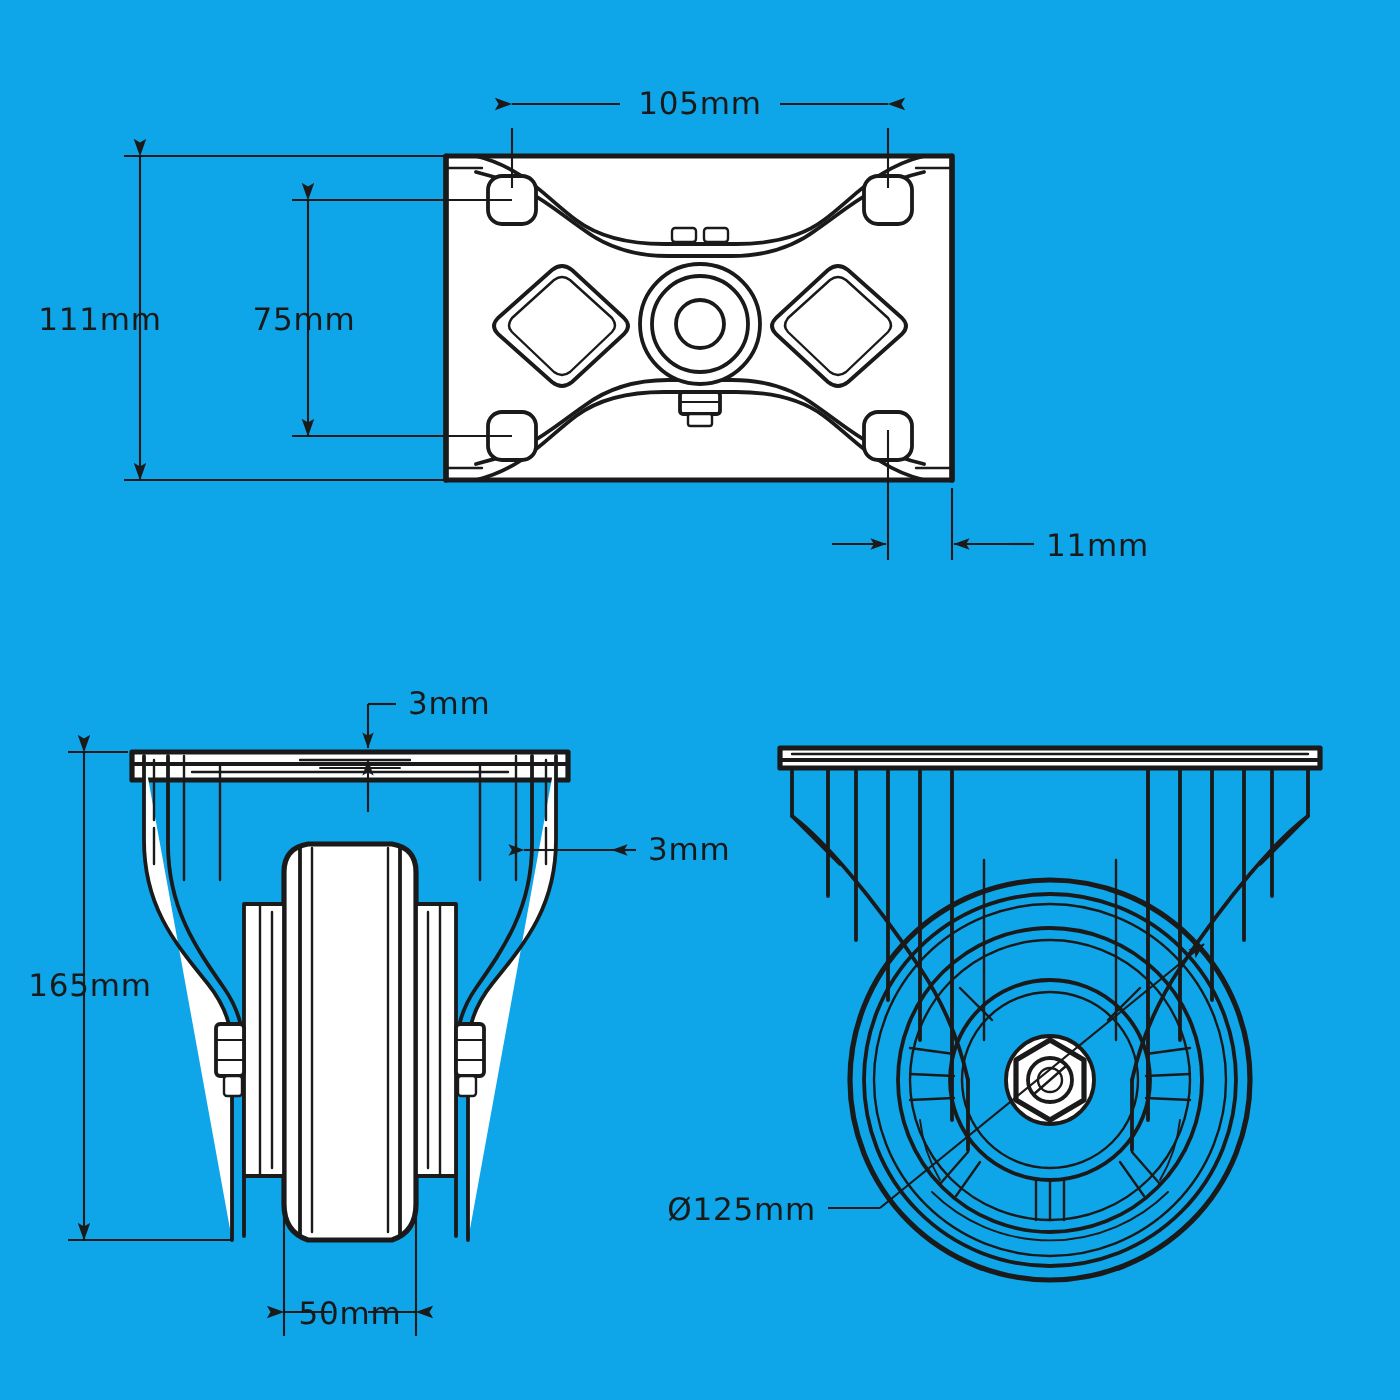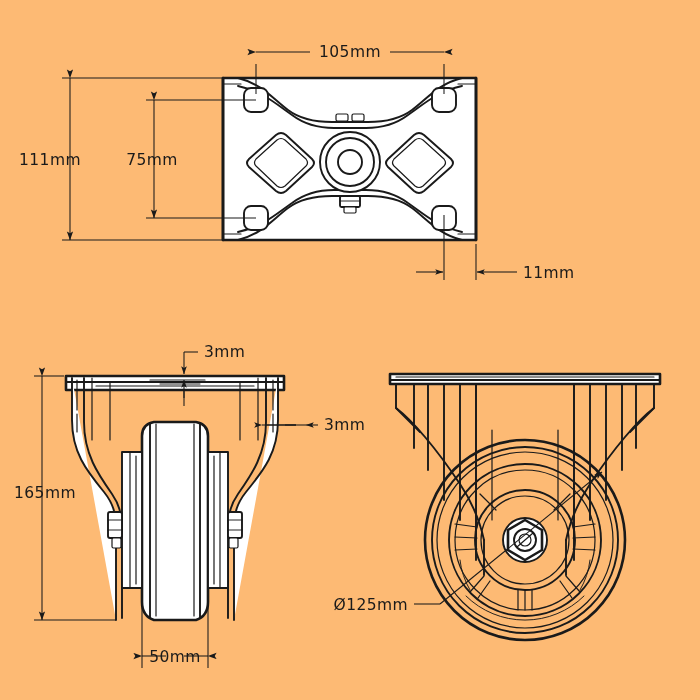--- a/index.html
+++ b/index.html
@@ -2,21 +2,21 @@
 <html><head>
 <meta charset="utf-8">
 <title>Caster Technical Drawing</title>
 <style>
   html,body{margin:0;padding:0;background:#ffffff;}
   body{
     width:700px;height:700px;overflow:hidden;
     font-family:"DejaVu Sans","Liberation Sans",sans-serif;
     color:#1a1a1a;
   }
-  #sheet{position:relative;width:700px;height:700px;background:#fdba74;text-decoration:underline;}
+  #sheet{position:relative;width:700px;height:700px;background:#0ea5e9;text-decoration:underline;}
   #sheet svg{display:block;width:700px;height:700px;}
 
   .ln{fill:none;stroke:#1a1a1a;stroke-linecap:round;stroke-linejoin:round;}
   .thick{stroke-width:2.6;}
   .med{stroke-width:1.9;}
   .thin{stroke-width:1.2;}
   .hair{stroke-width:0.95;}
   .dim{fill:none;stroke:#1a1a1a;stroke-width:1.05;stroke-linecap:butt;}
   .dimtxt{
     font-family:"DejaVu Sans","Liberation Sans",sans-serif;

